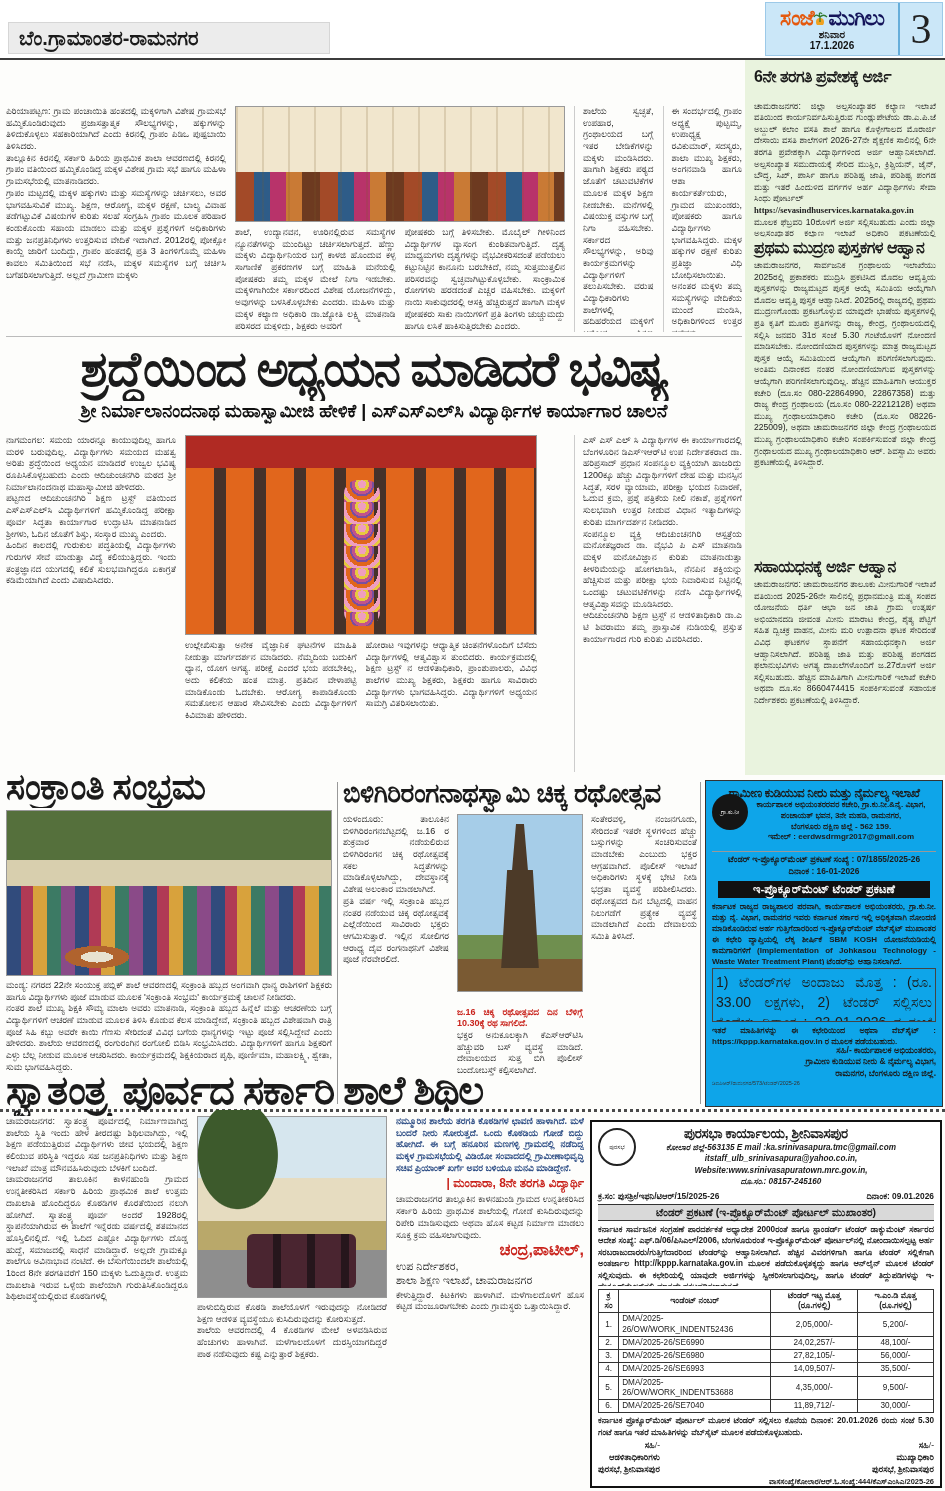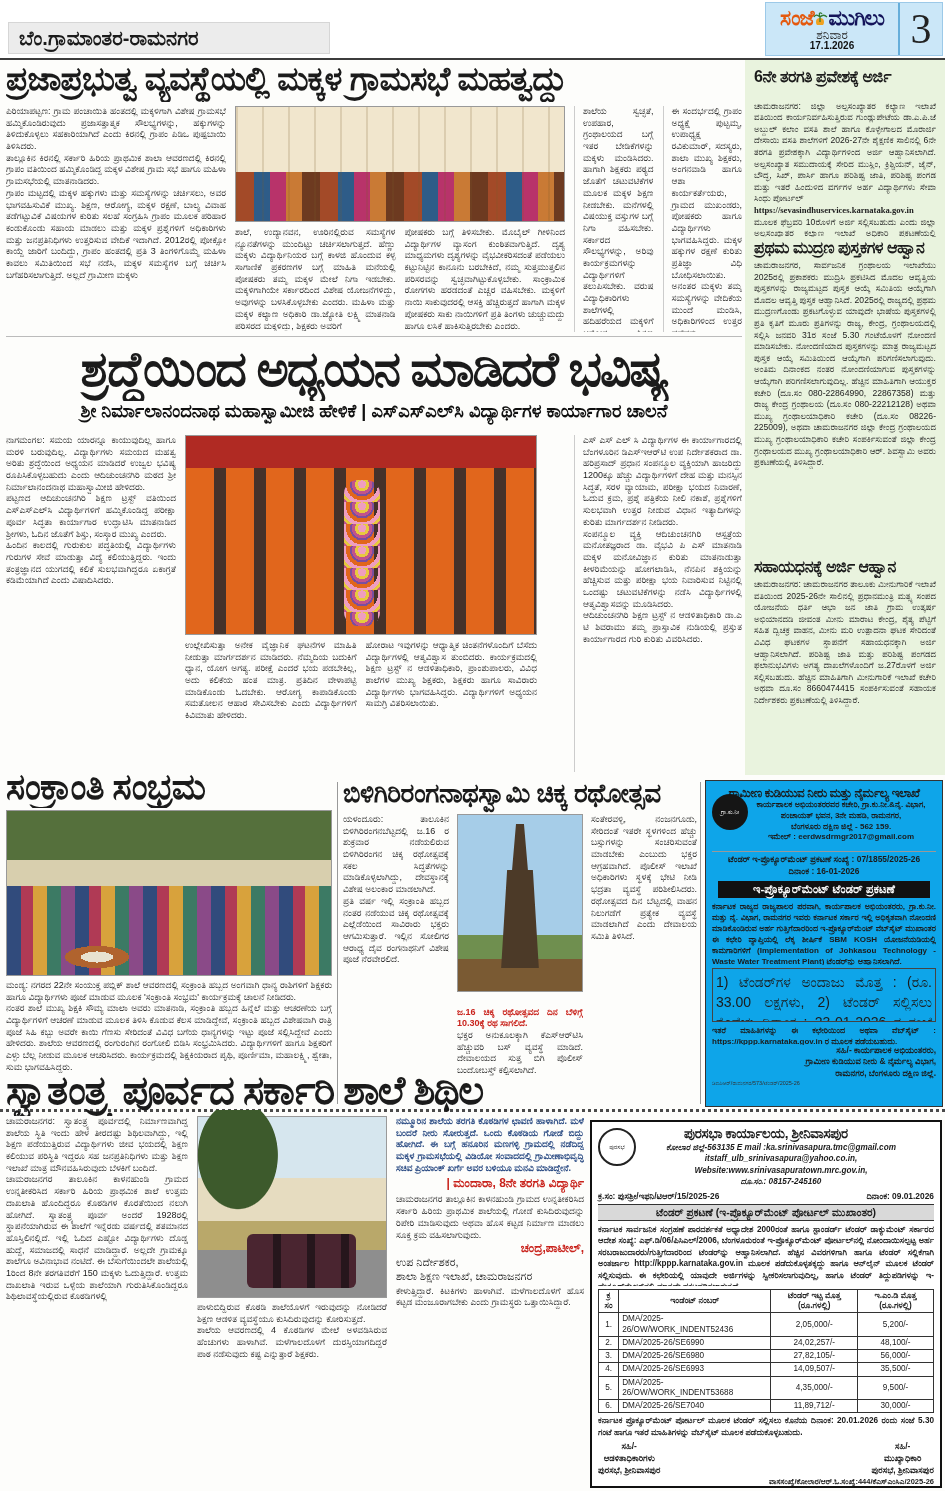--- a/index.html
+++ b/index.html
@@ -11,21 +11,21 @@
   .hide{overflow:hidden;}
   
   .hdr{position:absolute;left:0;top:0;width:945px;height:58px;border-bottom:2px solid #3c3c3c;background:#fff;}
   .region{position:absolute;left:8px;top:22px;width:300px;height:30px;background:#ececec;border:1px solid #d6d6d6;
           display:flex;align-items:center;padding:0 10px;font-size:20px;font-weight:bold;}
   .mast{position:absolute;left:765px;top:2px;width:178px;height:54px;background:#cbe7f8;border:1px solid #9cc9e8;
         display:flex;box-sizing:border-box;}
   .mastL{flex:1;text-align:center;padding-top:3px;}
   .mastTitle{font-size:21px;font-weight:bold;letter-spacing:-1px;line-height:24px;}
   .sanje{color:#e4590e;}  .mugilu{color:#14145a;}
-  .mastDay{font-size:12px;font-weight:normal;color:#222;line-height:10px;}
+  .mastDay{font-size:10px;font-weight:bold;color:#222;line-height:10px;}
   .mastDate{font-size:10px;font-weight:bold;color:#111;}
   .mastNum{width:42px;border-left:2px solid #66aeda;font-family:"Liberation Serif",serif;
            font-size:42px;text-align:center;line-height:52px;color:#222;}
   
   .a1{position:absolute;left:6px;top:62px;width:736px;height:270px;}
   .a1h{font-size:33px;font-weight:bold;letter-spacing:-1px;line-height:1.05;height:40px;overflow:hidden;}
   .a1body{position:absolute;top:44px;left:0;right:0;bottom:0;display:flex;gap:9px;}
   .a1c1{width:220px;height:226px;}
   .a1mid{width:330px;}
   .photo1{position:relative;height:114px;border:1px solid #999;
@@ -107,41 +107,41 @@
   .schc2{width:190px;}
   .photo5{position:relative;height:180px;border:1px solid #999;
     background:linear-gradient(180deg,#d6e6ee 0 34%, #e6dcc0 34% 58%, #b9a86a 58% 74%, #8e8e8e 74%);}
   .tree{position:absolute;left:-6%;top:-4%;width:60%;height:72%;
     background:radial-gradient(ellipse at 45% 35%, #3d5a2c 0 45%, rgba(0,0,0,0) 46%);}
   .bikes{position:absolute;left:26%;bottom:5%;width:58%;height:30%;border-radius:6px;
     background:repeating-linear-gradient(90deg,#4a2530 0 26px,#26161c 26px 34px);}
   .schc3{flex:1;}
   .quote{color:#2e4e85;font-weight:bold;}
   .qby{color:#c9231c;font-weight:bold;text-align:right;font-size:12px;margin:2px 0 4px 0;}
-  .byl{color:#c9231c;font-weight:bold;text-align:right;font-size:12px;}
+  .byl{color:#c9231c;font-weight:bold;text-align:right;font-size:16px;}
   .bylrole{text-align:left;font-size:11px;line-height:1.3;}
   
   .pad{position:absolute;left:590px;top:1120px;width:352px;height:368px;border:2px solid #111;background:#fff;
        padding:4px 6px;box-sizing:border-box;overflow:hidden;}
   .padTop{position:relative;}
   .emb2{position:absolute;left:0;top:2px;width:34px;height:34px;border-radius:50%;border:2px solid #222;
         display:flex;align-items:center;justify-content:center;font-size:6px;text-align:center;color:#222;}
   .padTitle{font-size:13.5px;font-weight:bold;text-align:center;letter-spacing:-.3px;}
   .padLine{font-size:8.2px;font-weight:bold;text-align:center;line-height:1.4;padding-left:30px;font-style:italic;}
   .padRef{display:flex;justify-content:space-between;font-size:8.4px;font-weight:bold;margin:3px 0 2px 0;}
   .padBan{background:#d9d9d9;border-top:1px solid #333;border-bottom:1px solid #333;text-align:center;
           font-weight:bold;font-size:10.5px;padding:1px 0;margin:1px 0 3px 0;}
   .padBody{font-size:8.2px;font-weight:bold;line-height:1.4;text-align:justify;height:62px;overflow:hidden;}
   table.tnd{width:100%;border-collapse:collapse;margin-top:3px;}
   .tnd th,.tnd td{border:1px solid #333;font-size:8.2px;padding:1px 3px;line-height:1.25;}
   .tnd th{text-align:center;font-weight:bold;}
   .tnd td.c{text-align:center;}
   .padNote{font-size:8.2px;font-weight:bold;line-height:1.35;text-align:justify;margin-top:2px;}
   .padSigns{display:flex;justify-content:space-between;font-size:8.4px;font-weight:bold;margin-top:2px;}
-  .padSigns div{text-align:center;line-height:1.45;}
+  .padSigns div{text-align:right;line-height:1.45;font-family:Liberation Serif, serif;}
   .padBot{font-size:7.5px;font-weight:bold;text-align:right;margin-top:1px;}
 </style>
 </head>
 <body>
 
 <div id="page">
 
   <div class="hdr">
     <div class="region">ಬೆಂ.ಗ್ರಾಮಾಂತರ-ರಾಮನಗರ</div>
     <div class="mast">
@@ -153,21 +153,20 @@
               </svg></span><span class="mugilu">ಮುಗಿಲು</span>
         </div>
         <div class="mastDay">ಶನಿವಾರ</div>
         <div class="mastDate">17.1.2026</div>
       </div>
       <div class="mastNum">3</div>
     </div>
   </div>
 
   <div class="a1">
-    <div class="a1h">ಪ್ರಜಾಪ್ರಭುತ್ವ ವ್ಯವಸ್ಥೆಯಲ್ಲಿ ಮಕ್ಕಳ ಗ್ರಾಮಸಭೆ ಮಹತ್ವದ್ದು</div>
     <div class="a1body">
       <div class="a1c1 t9 jt hide">ಪಿರಿಯಾಪಟ್ಟಣ: ಗ್ರಾಮ ಪಂಚಾಯಿತಿ ಹಂತದಲ್ಲಿ ಮಕ್ಕಳಿಗಾಗಿ ವಿಶೇಷ ಗ್ರಾಮಸಭೆ ಹಮ್ಮಿಕೊಂಡಿರುವುದು ಪ್ರಜಾಸತ್ತಾತ್ಮಕ ಸೌಲಭ್ಯಗಳನ್ನು, ಹಕ್ಕುಗಳನ್ನು ತಿಳಿದುಕೊಳ್ಳಲು ಸಹಕಾರಿಯಾಗಿದೆ ಎಂದು ಕಿರನಲ್ಲಿ ಗ್ರಾಪಂ ಪಿಡಿಒ ಪುಷ್ಪಬಾಯಿ ತಿಳಿಸಿದರು.
 ತಾಲ್ಲೂಕಿನ ಕಿರನಲ್ಲಿ ಸರ್ಕಾರಿ ಹಿರಿಯ ಪ್ರಾಥಮಿಕ ಶಾಲಾ ಆವರಣದಲ್ಲಿ ಕಿರನಲ್ಲಿ ಗ್ರಾಪಂ ವತಿಯಿಂದ ಹಮ್ಮಿಕೊಂಡಿದ್ದ ಮಕ್ಕಳ ವಿಶೇಷ ಗ್ರಾಮ ಸಭೆ ಹಾಗೂ ಮಹಿಳಾ ಗ್ರಾಮಸಭೆಯಲ್ಲಿ ಮಾತನಾಡಿದರು.
 ಗ್ರಾಪಂ ಮಟ್ಟದಲ್ಲಿ ಮಕ್ಕಳ ಹಕ್ಕುಗಳು ಮತ್ತು ಸಮಸ್ಯೆಗಳನ್ನು ಚರ್ಚಿಸಲು, ಅವರ ಭಾಗವಹಿಸುವಿಕೆ ಮುಖ್ಯ. ಶಿಕ್ಷಣ, ಆರೋಗ್ಯ, ಮಕ್ಕಳ ರಕ್ಷಣೆ, ಬಾಲ್ಯ ವಿವಾಹ ತಡೆಗಟ್ಟುವಿಕೆ ವಿಷಯಗಳ ಕುರಿತು ಸಲಹೆ ಸಂಗ್ರಹಿಸಿ ಗ್ರಾಪಂ ಮೂಲಕ ಪರಿಹಾರ ಕಂಡುಕೊಂಡು ಸಹಾಯ ಮಾಡಲು ಮತ್ತು ಮಕ್ಕಳ ಪ್ರಶ್ನೆಗಳಿಗೆ ಅಧಿಕಾರಿಗಳು ಮತ್ತು ಜನಪ್ರತಿನಿಧಿಗಳು ಉತ್ತರಿಸುವ ವೇದಿಕೆ ಇದಾಗಿದೆ. 2012ರಲ್ಲಿ ಪೋಕ್ಸೋ ಕಾಯ್ದೆ ಜಾರಿಗೆ ಬಂದಿದ್ದು, ಗ್ರಾಪಂ ಹಂತದಲ್ಲಿ ಪ್ರತಿ 3 ತಿಂಗಳಿಗೊಮ್ಮೆ ಮಹಿಳಾ ಕಾವಲು ಸಮಿತಿಯಿಂದ ಸಭೆ ನಡೆಸಿ, ಮಕ್ಕಳ ಸಮಸ್ಯೆಗಳ ಬಗ್ಗೆ ಚರ್ಚಿಸಿ ಬಗೆಹರಿಸಲಾಗುತ್ತಿದೆ. ಅಲ್ಲದೆ ಗ್ರಾಮೀಣ ಮಕ್ಕಳು</div>
       <div class="a1mid">
         <div class="photo1"></div>
         <div class="a1midcols">
           <div class="t9 jt hide">ಶಾಲೆ, ಉದ್ಯಾನವನ, ಊರಿನಲ್ಲಿರುವ ಸಮಸ್ಯೆಗಳ ನ್ಯೂನತೆಗಳನ್ನು ಮುಂದಿಟ್ಟು ಚರ್ಚಿಸಲಾಗುತ್ತದೆ. ಹೆಣ್ಣು ಮಕ್ಕಳು ವಿದ್ಯಾರ್ಥಿನಿಯರ ಬಗ್ಗೆ ಕಾಳಜಿ ಹೊಂದುವ ಕಳ್ಳ ಸಾಗಾಣಿಕೆ ಪ್ರಕರಣಗಳ ಬಗ್ಗೆ ಮಾಹಿತಿ ಮನೆಯಲ್ಲಿ ಪೋಷಕರು ತಮ್ಮ ಮಕ್ಕಳ ಮೇಲೆ ನಿಗಾ ಇಡಬೇಕು. ಮಕ್ಕಳಿಗಾಗಿಯೇ ಸರ್ಕಾರದಿಂದ ವಿಶೇಷ ಯೋಜನೆಗಳಿದ್ದು, ಅವುಗಳನ್ನು ಬಳಸಿಕೊಳ್ಳಬೇಕು ಎಂದರು. ಮಹಿಳಾ ಮತ್ತು ಮಕ್ಕಳ ಕಲ್ಯಾಣ ಅಧಿಕಾರಿ ಡಾ.ಜ್ಯೋತಿ ಲಕ್ಷ್ಮಿ ಮಾತನಾಡಿ ಪರಿಸರದ ಮಕ್ಕಳಿದ್ದು, ಶಿಕ್ಷಕರು ಅವರಿಗೆ</div>
           <div class="t9 jt hide">ಪೋಷಕರು ಬಗ್ಗೆ ತಿಳಿಸಬೇಕು. ಮೊಬೈಲ್ ಗೀಳಿನಿಂದ ವಿದ್ಯಾರ್ಥಿಗಳ ವ್ಯಾಸಂಗ ಕುಂಠಿತವಾಗುತ್ತಿದೆ. ದೃಶ್ಯ ಮಾಧ್ಯಮಗಳು ದೃಶ್ಯಗಳನ್ನು ವೈಭವೀಕರಿಸದಂತೆ ಪಡೆಯಲು ಕಟ್ಟುನಿಟ್ಟಿನ ಕಾನೂನು ಬರಬೇಕಿದೆ, ನಮ್ಮ ಸುತ್ತಮುತ್ತಲಿನ ಪರಿಸರವನ್ನು ಸ್ವಚ್ಛವಾಗಿಟ್ಟುಕೊಳ್ಳಬೇಕು. ಸಾಂಕ್ರಾಮಿಕ ರೋಗಗಳು ಹರಡದಂತೆ ಎಚ್ಚರ ವಹಿಸಬೇಕು. ಮಕ್ಕಳಿಗೆ ನಾಯಿ ಸಾಕುವುದರಲ್ಲಿ ಆಸಕ್ತಿ ಹೆಚ್ಚಿರುತ್ತದೆ ಹಾಗಾಗಿ ಮಕ್ಕಳ ಪೋಷಕರು ಸಾಕು ನಾಯಿಗಳಿಗೆ ಪ್ರತಿ ತಿಂಗಳು ಚುಚ್ಚುಮದ್ದು ಹಾಗೂ ಲಸಿಕೆ ಹಾಕಿಸುತ್ತಿರಬೇಕು ಎಂದರು.</div>
         </div>

